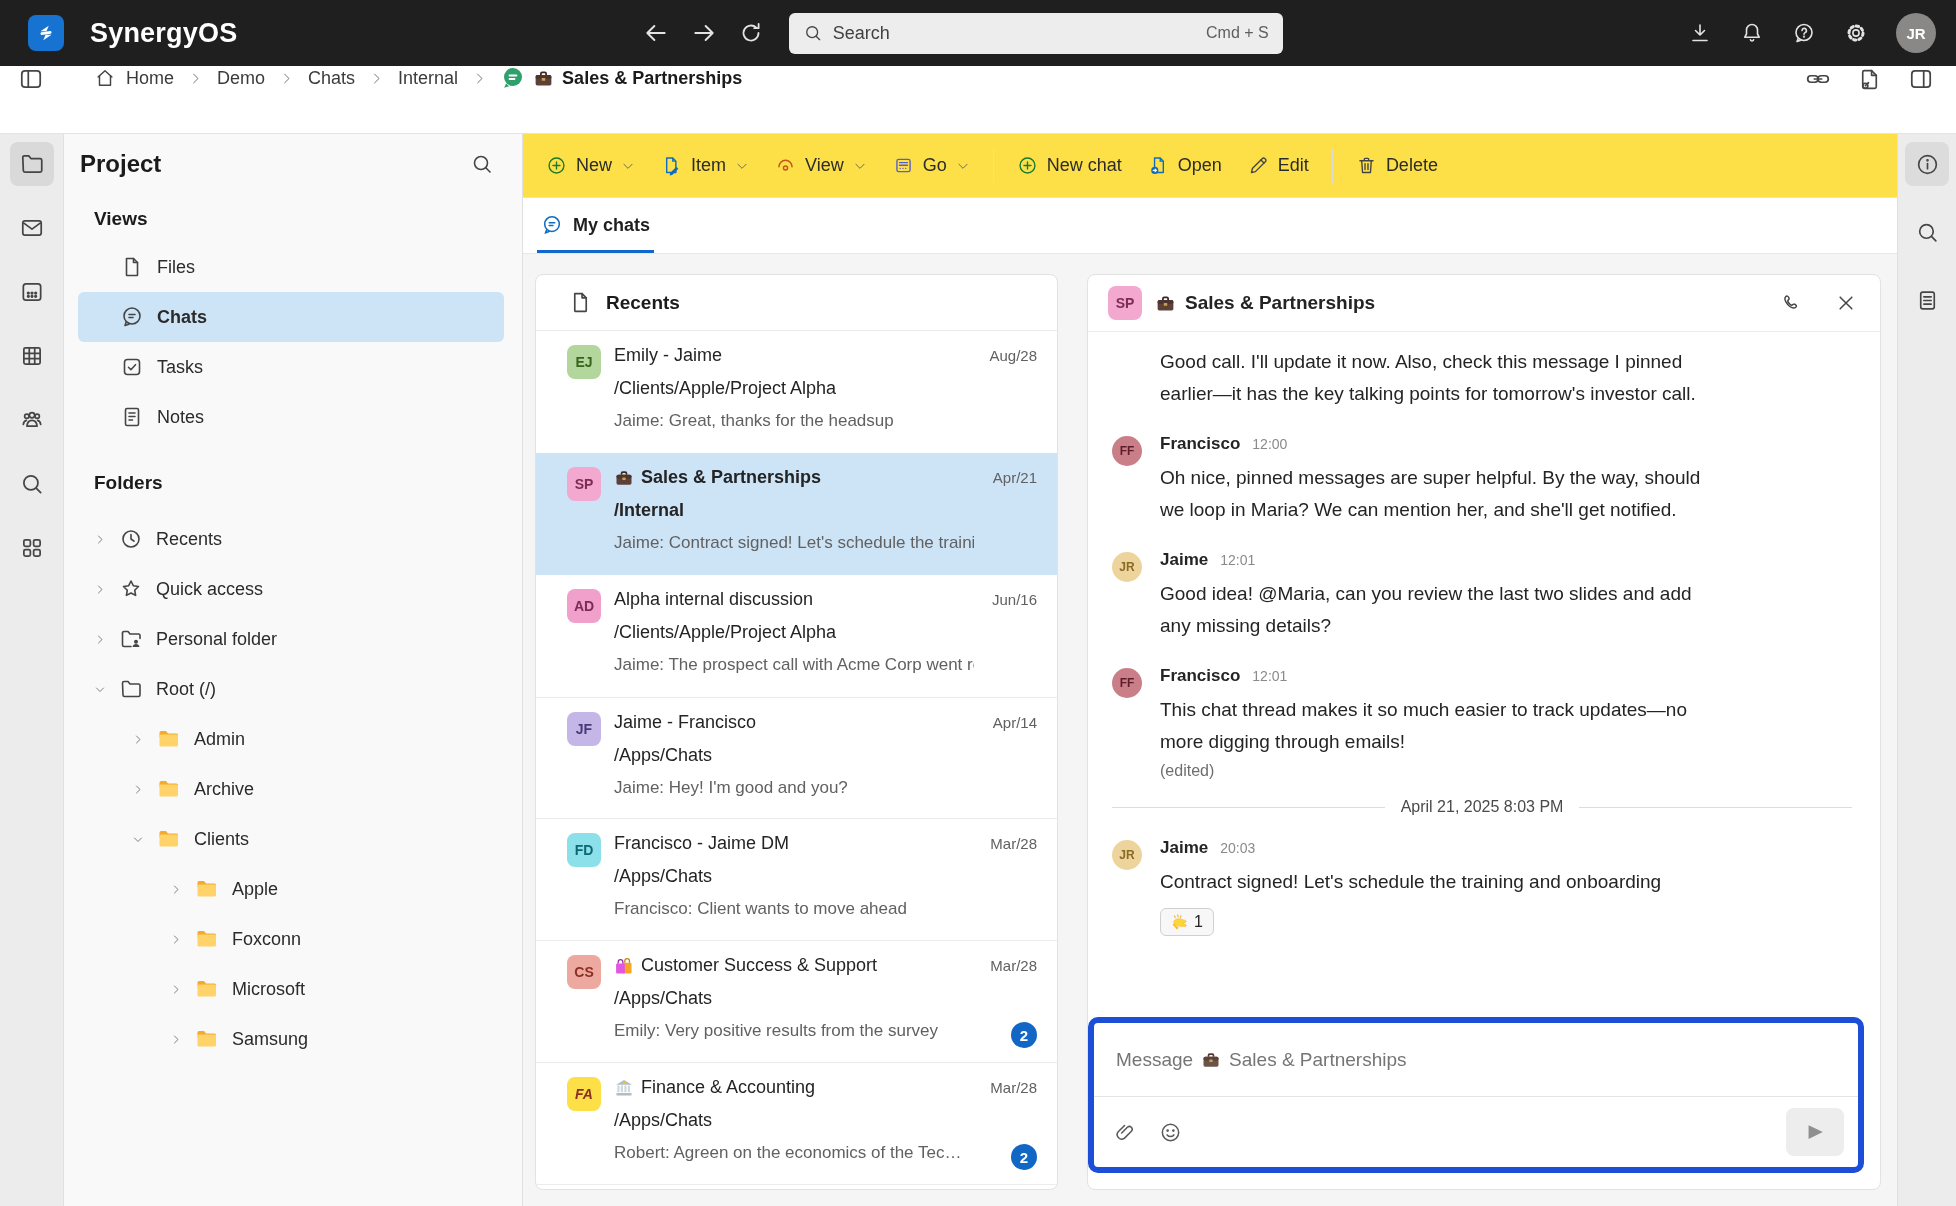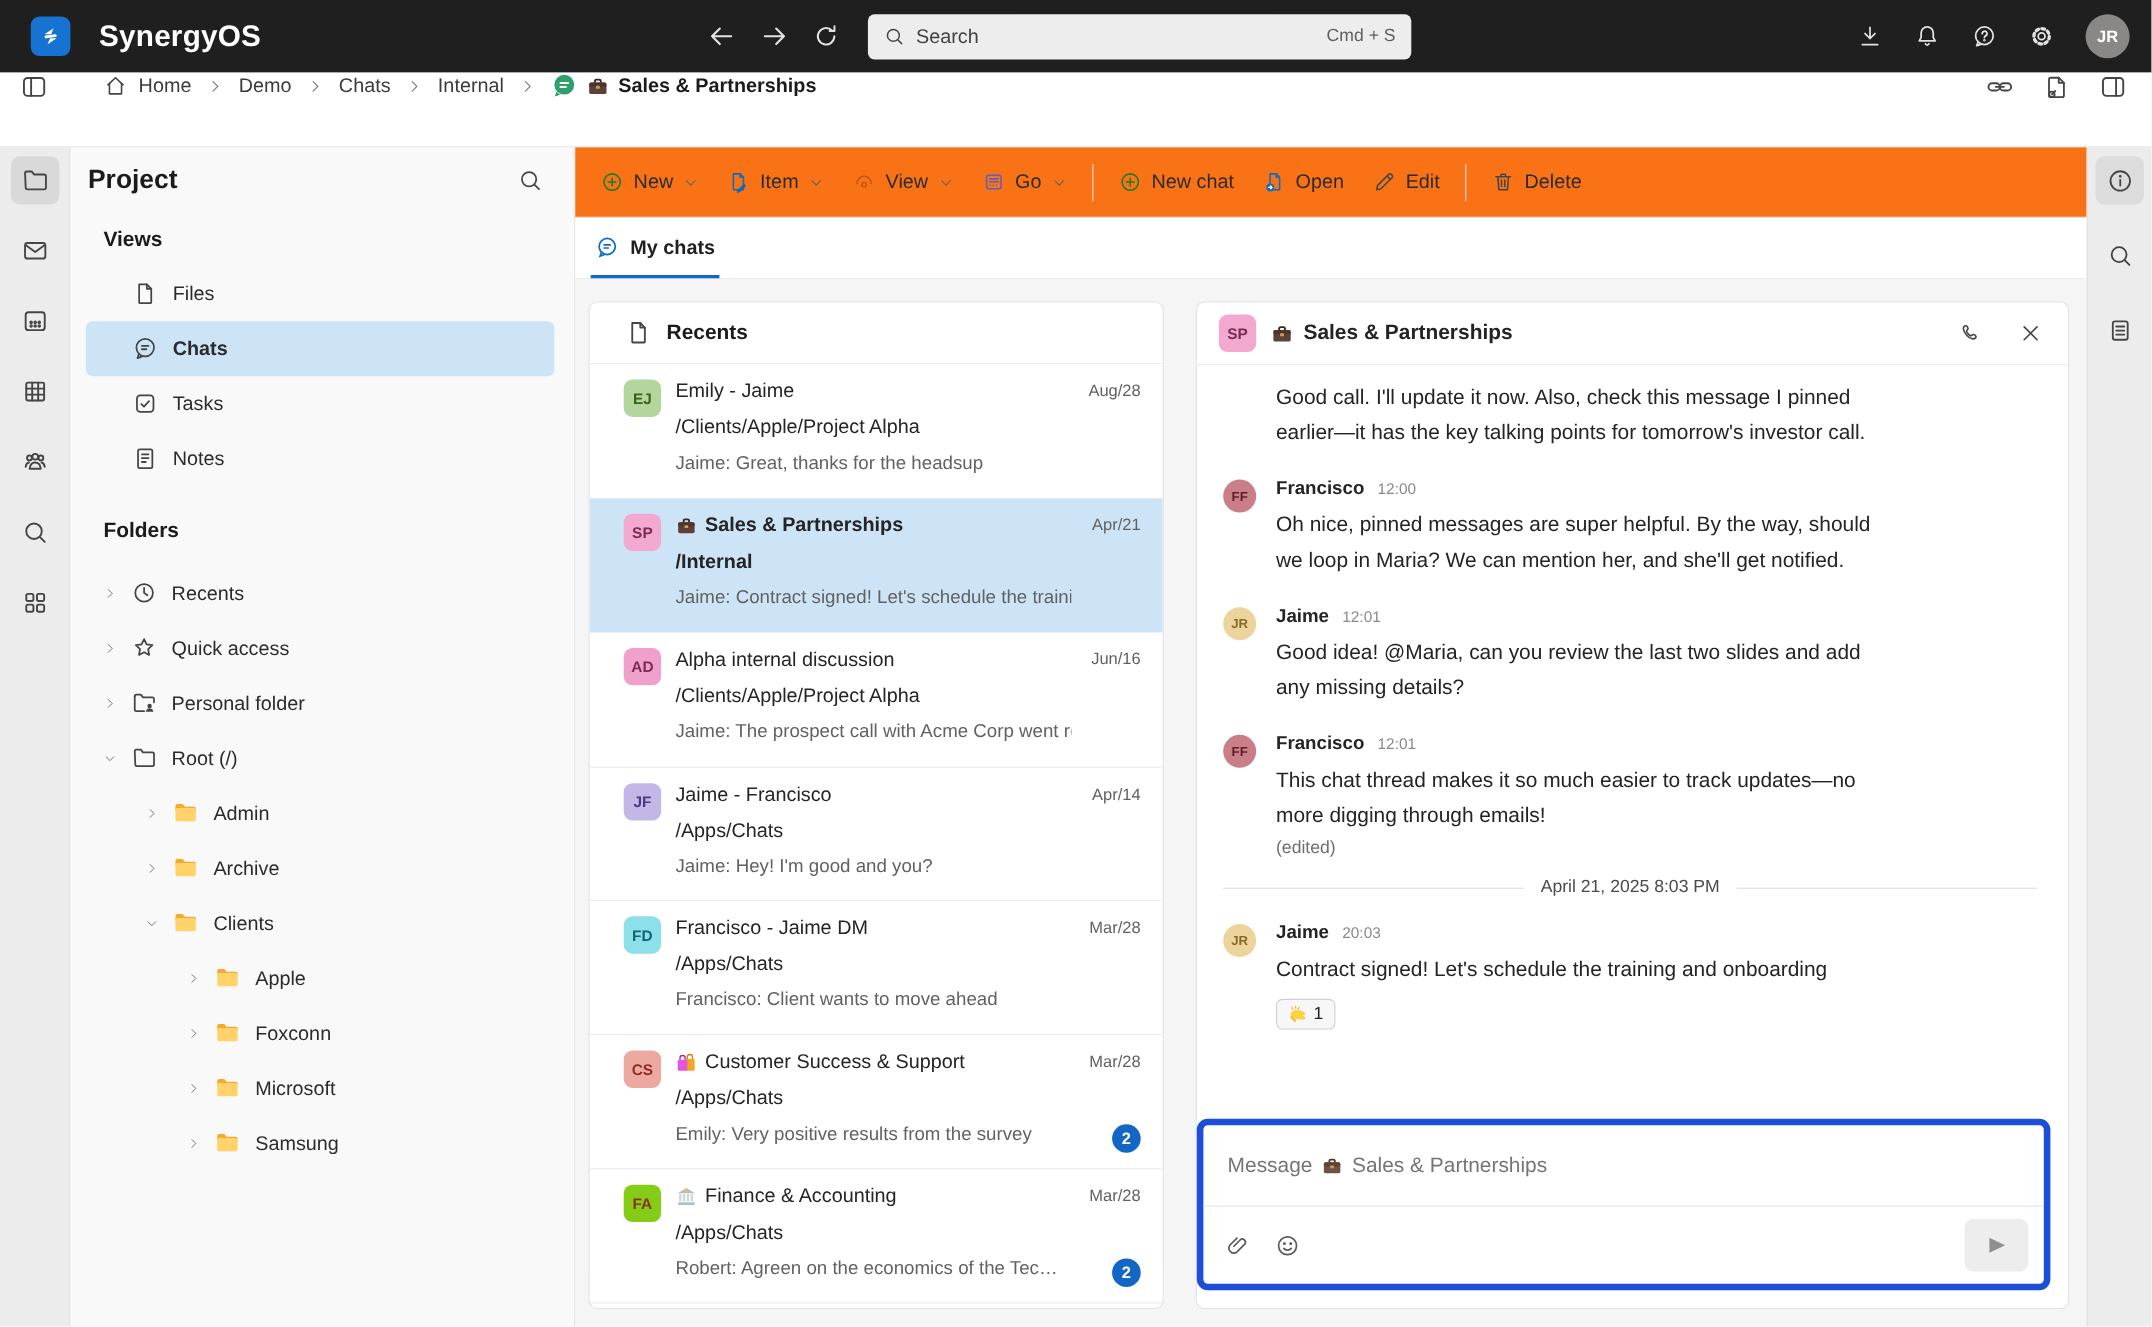--- a/index.html
+++ b/index.html
@@ -52,21 +52,21 @@
   .trow .chev { width:12px; flex:none; display:flex; }
   .trow .chev.down svg { transform:rotate(90deg); }
   .view-row { padding-left:56px; }
   .view-row.sel { background:#cde4f7; border-radius:6px; margin:0 18px 0 14px; padding-left:42px; font-weight:bold; }
   .lvl0 { padding-left:30px; }
   .lvl1 { padding-left:68px; }
   .lvl2 { padding-left:106px; }
 
   
   .center { flex:1; display:flex; flex-direction:column; min-width:0; }
-  .toolbar { height:64px; background:#f97316; border-bottom:1px solid #e4e4e4; display:flex; align-items:center; padding-left:10px; flex:none; }
+  .toolbar { height:64px; background:#fde047; border-bottom:1px solid #e4e4e4; display:flex; align-items:center; padding-left:10px; flex:none; }
   .tbtn { display:flex; align-items:center; gap:9px; font-size:18px; color:#2b2b2b; padding:10px 13px; border-radius:4px; }
   .tbtn .chevd svg { stroke:#616161; }
   .tsep { width:1px; height:34px; background:#dcdcdc; margin:0 10px; }
   .tabrow { height:56px; background:#fff; border-bottom:1px solid #e8e8e8; display:flex; align-items:flex-end; padding-left:10px; flex:none; }
   .tab { display:flex; align-items:center; gap:10px; font-size:18px; font-weight:bold; color:#1f1f1f; padding:0 4px 14px 4px; margin-left:4px; border-bottom:3px solid #1267cb; }
   .content { flex:1; display:flex; background:#f5f5f5; padding:20px 16px 16px 12px; gap:29px; min-height:0; }
   .card { background:#fff; border:1px solid #e2e2e2; border-radius:8px; display:flex; flex-direction:column; min-height:0; }
 
   
   .recents { width:523px; flex:none; }
@@ -113,21 +113,21 @@
   .rrail { width:59px; background:#ececec; border-left:1px solid #e0e0e0; display:flex; flex-direction:column; align-items:center; padding-top:8px; gap:24px; flex:none; }
   .rrail .rail-btn.active { background:#dcdcdc; }
 
   
   .av-ej { background:#b2d69c; color:#38631c; }
   .av-sp { background:#f3a8d0; color:#7d2b55; }
   .av-ad { background:#f0a0cb; color:#7d2b55; }
   .av-jf { background:#c5b6e8; color:#4b3a7a; }
   .av-fd { background:#8ce0ea; color:#0e6672; }
   .av-cs { background:#eda9a0; color:#8c2f22; }
-  .av-fa { background:#84cc16; color:#8c2f22; }
+  .av-fa { background:#fde047; color:#8c2f22;font-style:italic; }
   .av-ff { background:#ca7e88; color:#5e1f2a; }
   .av-jr { background:#edd49c; color:#8a6b25; }
 </style>
 </head>
 <body>
 
 <div class="page">
 
   <div class="topbar">
     <div class="logo">

